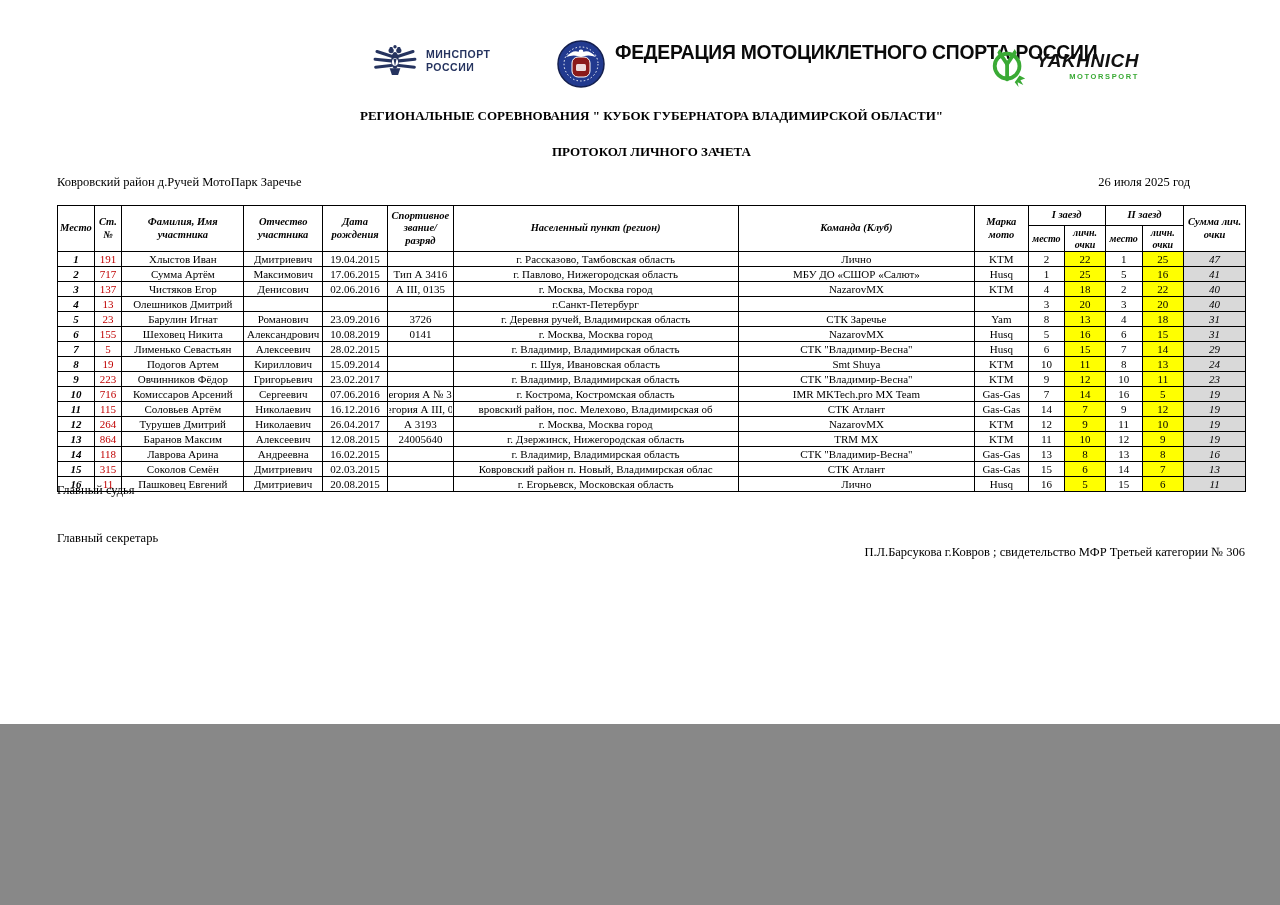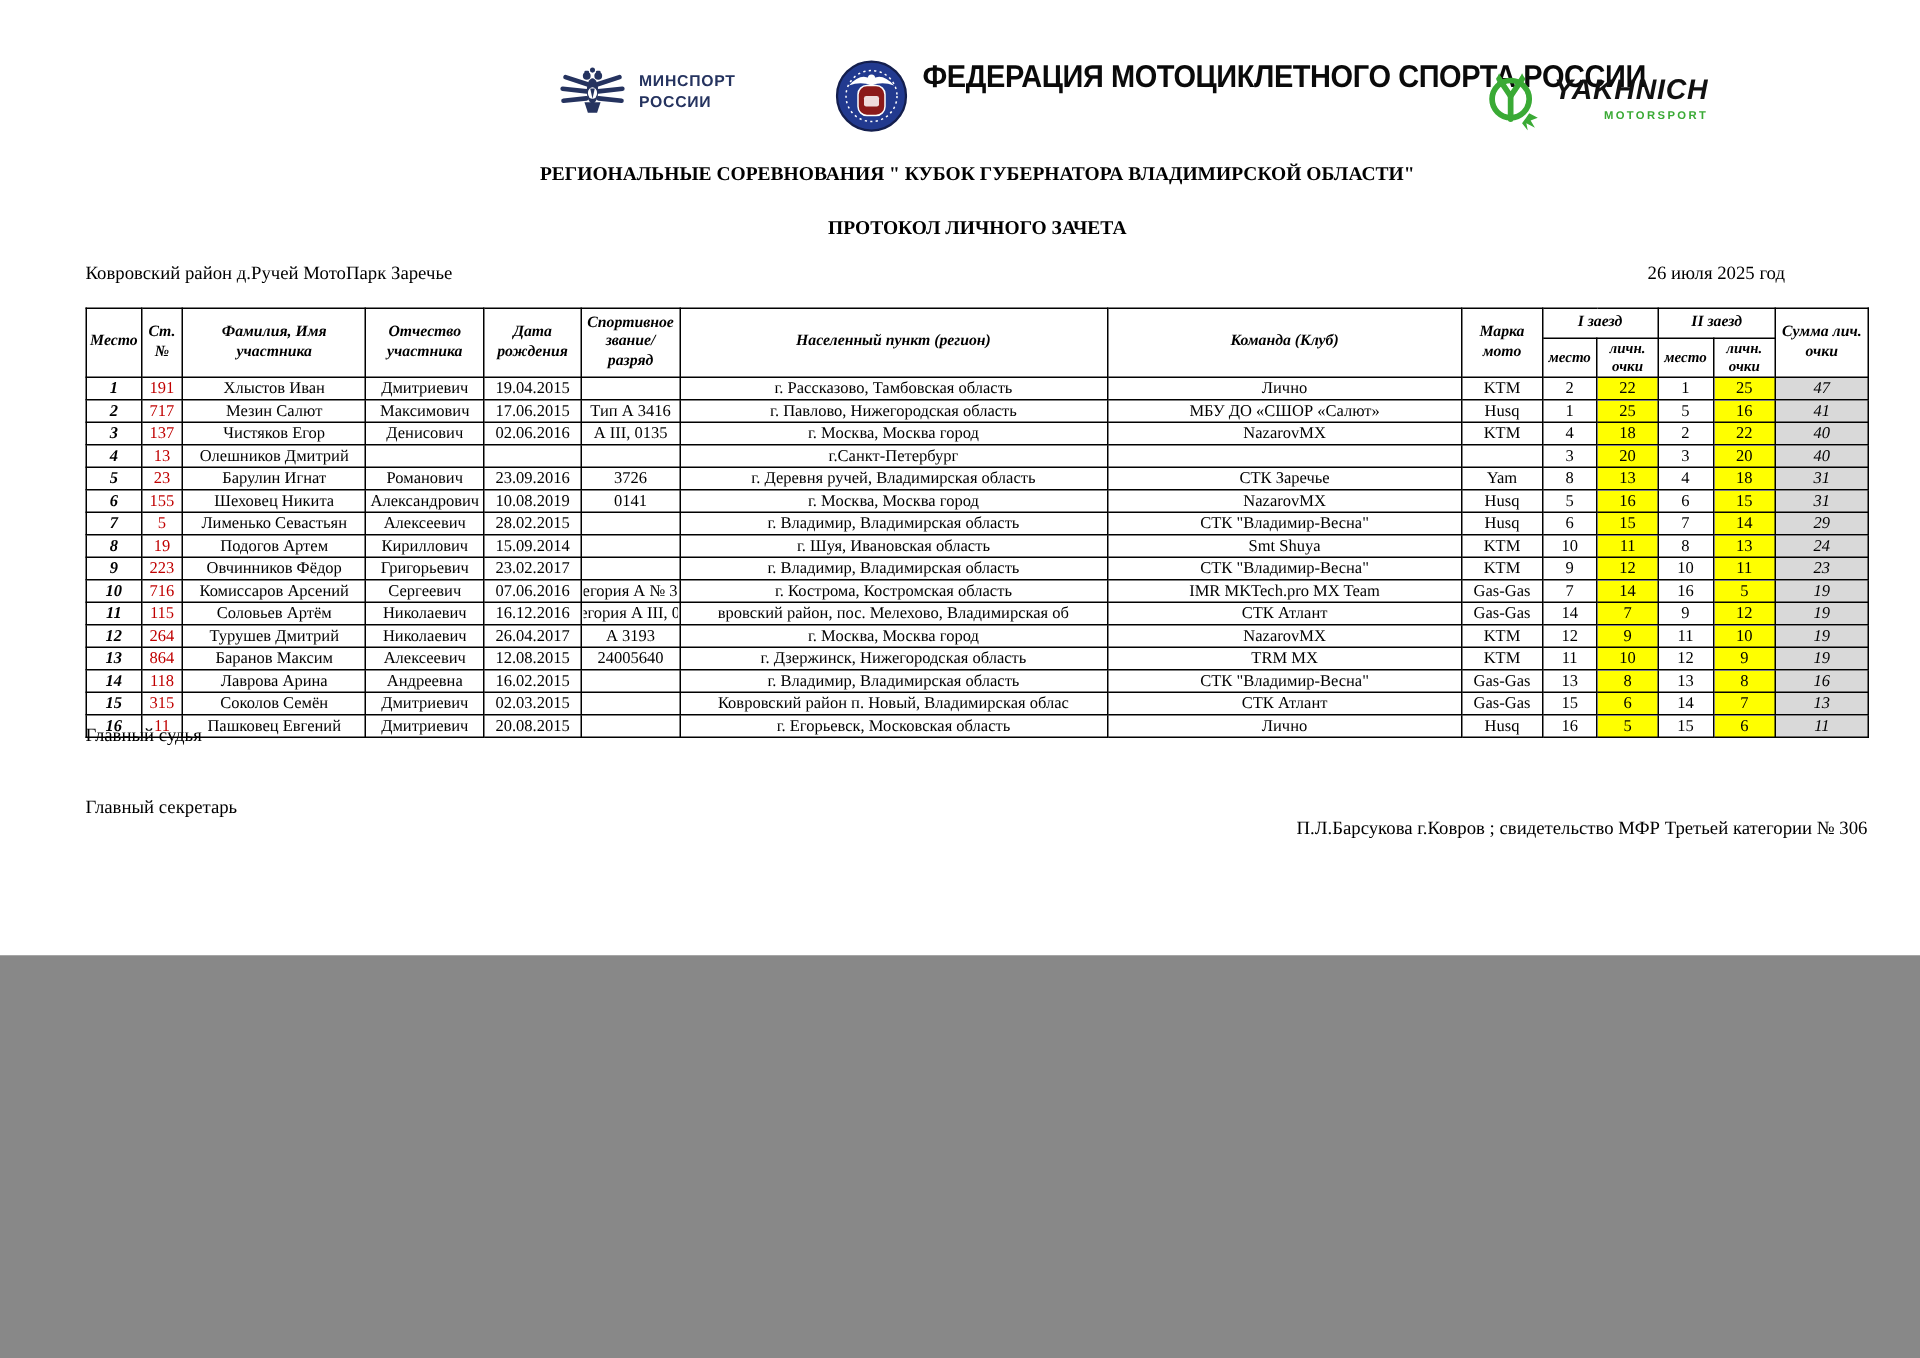--- a/index.html
+++ b/index.html
@@ -1,18 +1,18 @@
 <!DOCTYPE html>
 <html style="--hl: #ffff00; --total-bg: #d9d9d9; --num-red: #c00000;"><head>
 <meta charset="utf-8">
 <style>
   * { margin:0; padding:0; box-sizing:border-box; }
   html,body { background:#888; }
   .page {
-    position:relative; width:1280px; height:637px; background:#ffffff;
+    position:relative; width:1280px; height:724px; background:#ffffff;
     font-family:"Liberation Serif", serif; color:#000; overflow:hidden;
     margin:0 auto;
   }
   
   .logo-minsport { position:absolute; left:372px; top:36px; display:flex; align-items:center; gap:8px; }
   .minsport-text { font-family:"Liberation Sans", sans-serif; font-weight:bold; font-size:10.5px;
     color:#25335f; line-height:1.25; letter-spacing:.5px; }
   .logo-fmsr { position:absolute; left:557px; top:40px; display:flex; gap:10px; }
   .fmsr-title { font-family:"Liberation Sans", sans-serif; font-weight:bold; font-size:21px;
     color:#0a0a0a; transform:scaleX(.92); transform-origin:left center; letter-spacing:-.3px; white-space:nowrap; }
@@ -189,21 +189,21 @@
           <td class="c-brand">KTM</td>
           <td class="c-r1_place">2</td>
           <td class="c-r1_pts">22</td>
           <td class="c-r2_place">1</td>
           <td class="c-r2_pts">25</td>
           <td class="c-total">47</td>
         </tr>
         <tr>
           <td class="c-place">2</td>
           <td class="c-num">717</td>
-          <td class="c-name">Мезин Салют</td>
+          <td class="c-name">Сумма Артём</td>
           <td class="c-patronymic">Максимович</td>
           <td class="c-dob">17.06.2015</td>
           <td class="c-rank">
             <div class="clip">Тип А 3416</div>
           </td>
           <td class="c-region">
             <div class="clip">г. Павлово, Нижегородская область</div>
           </td>
           <td class="c-team">МБУ ДО «СШОР «Салют»</td>
           <td class="c-brand">Husq</td>

